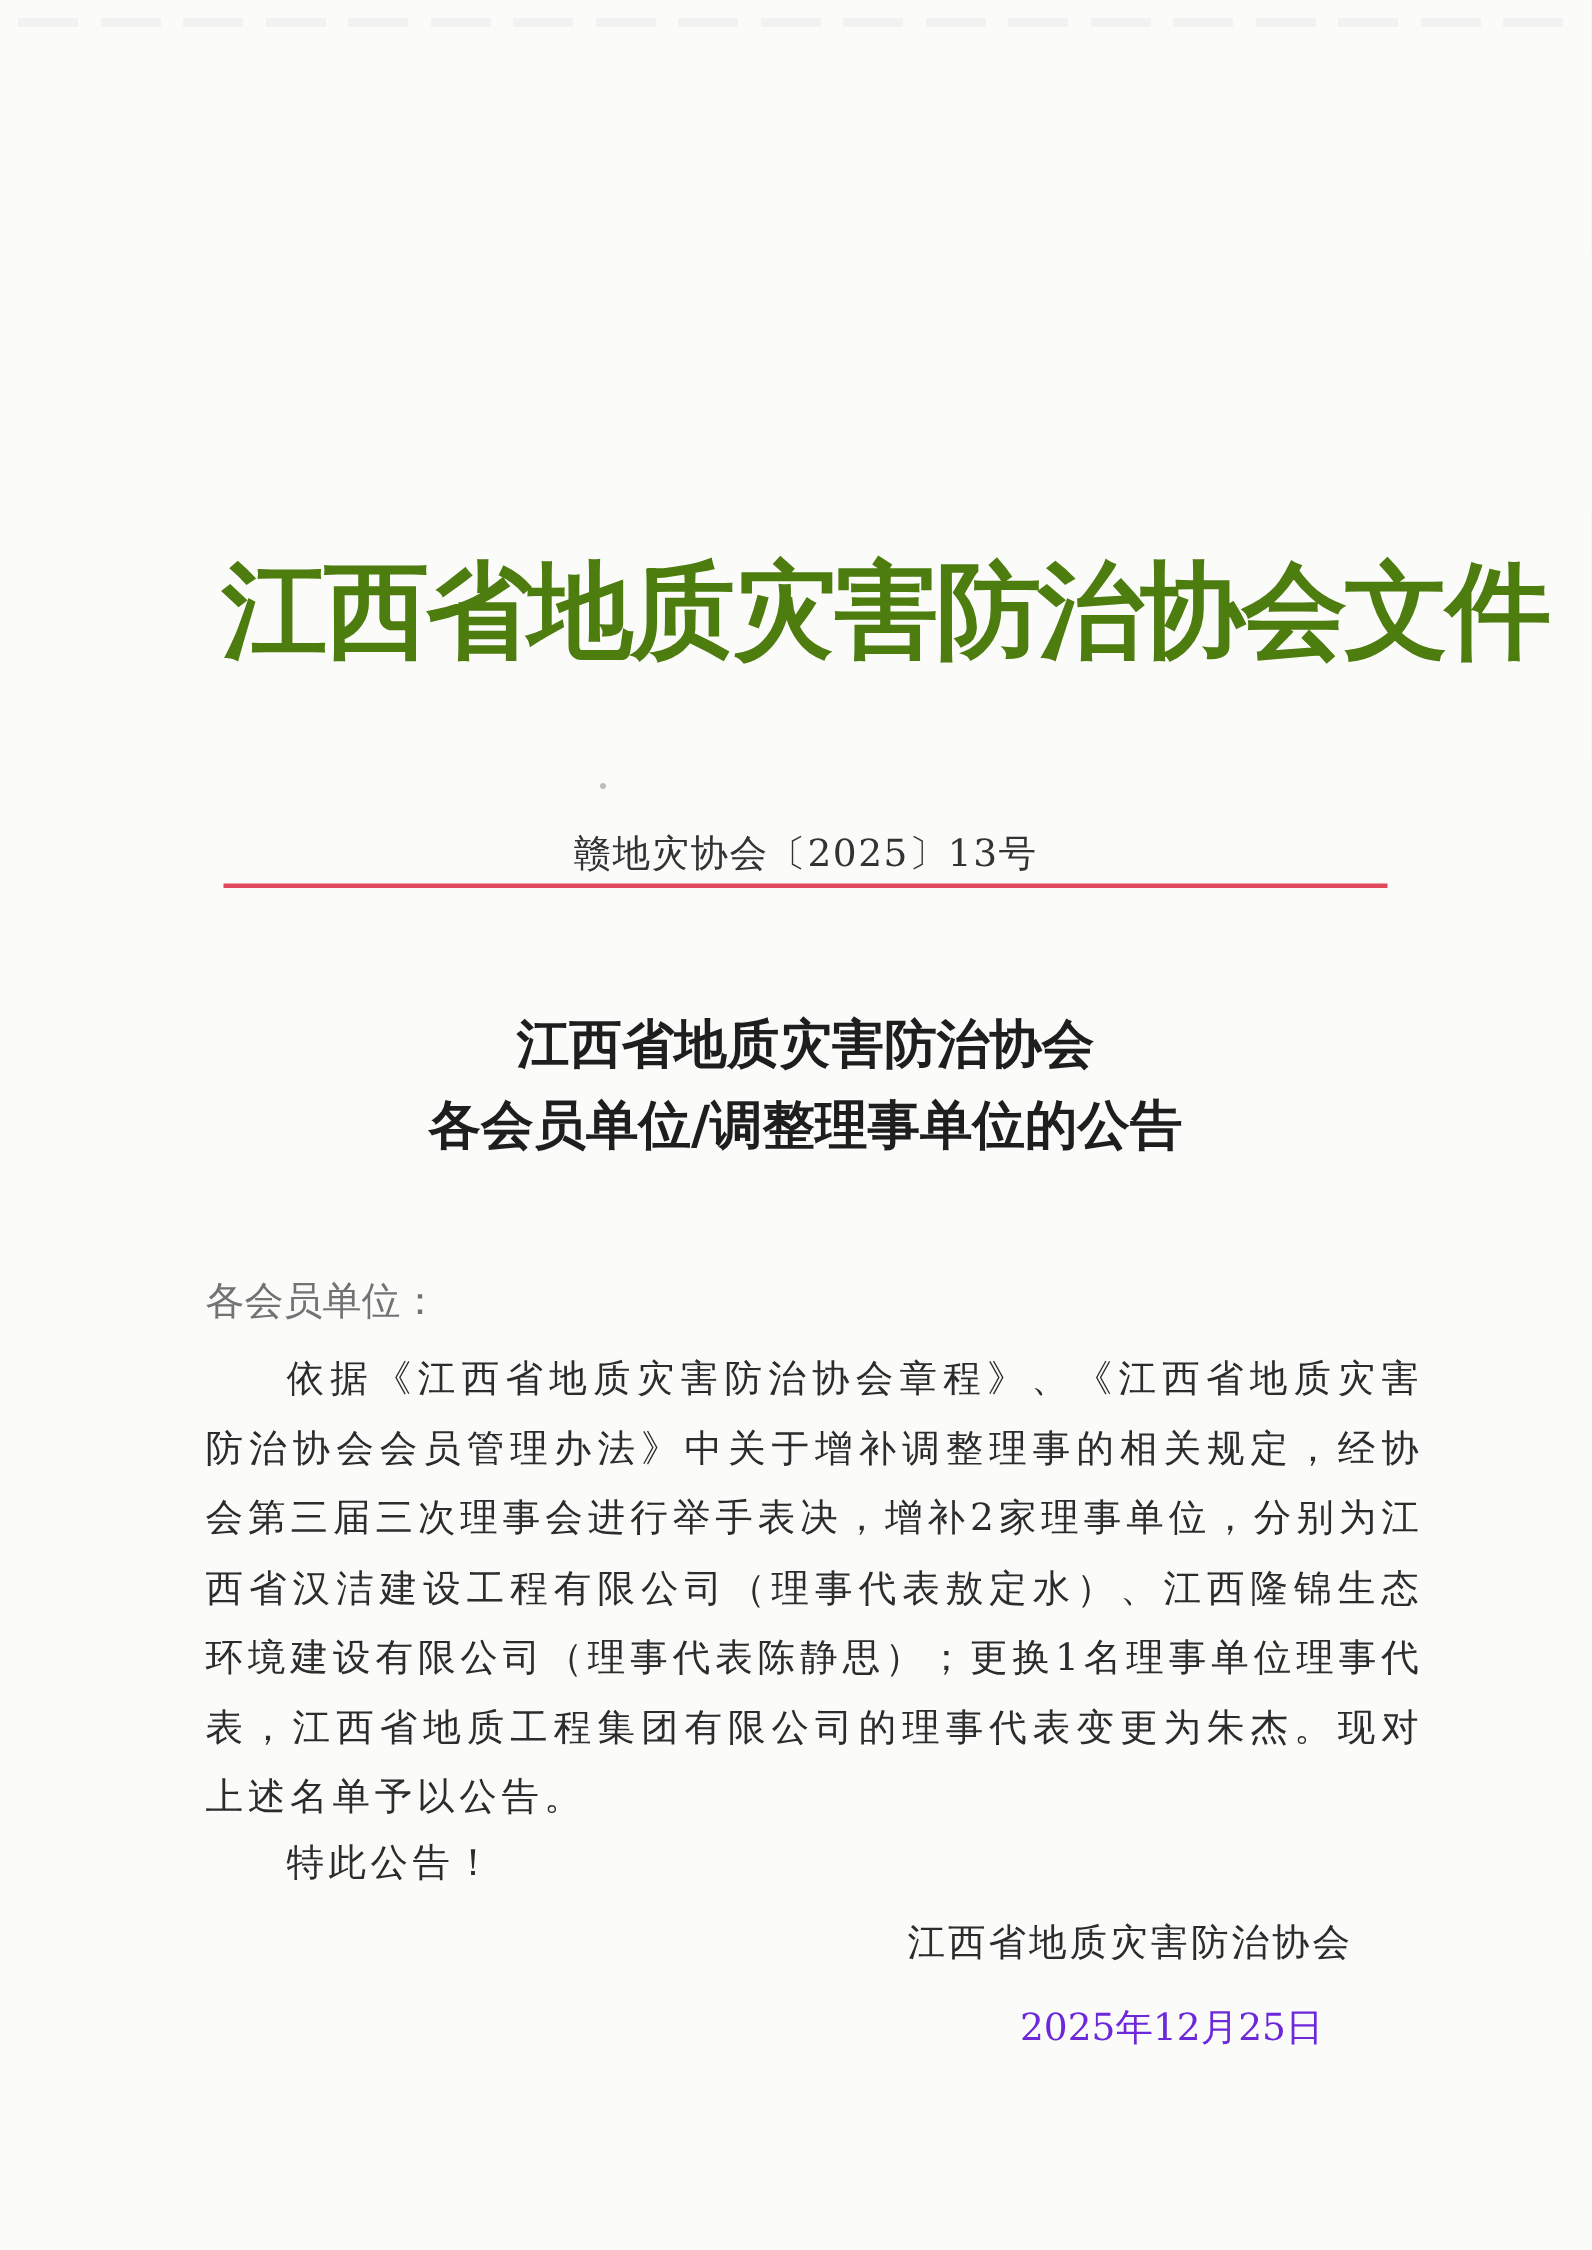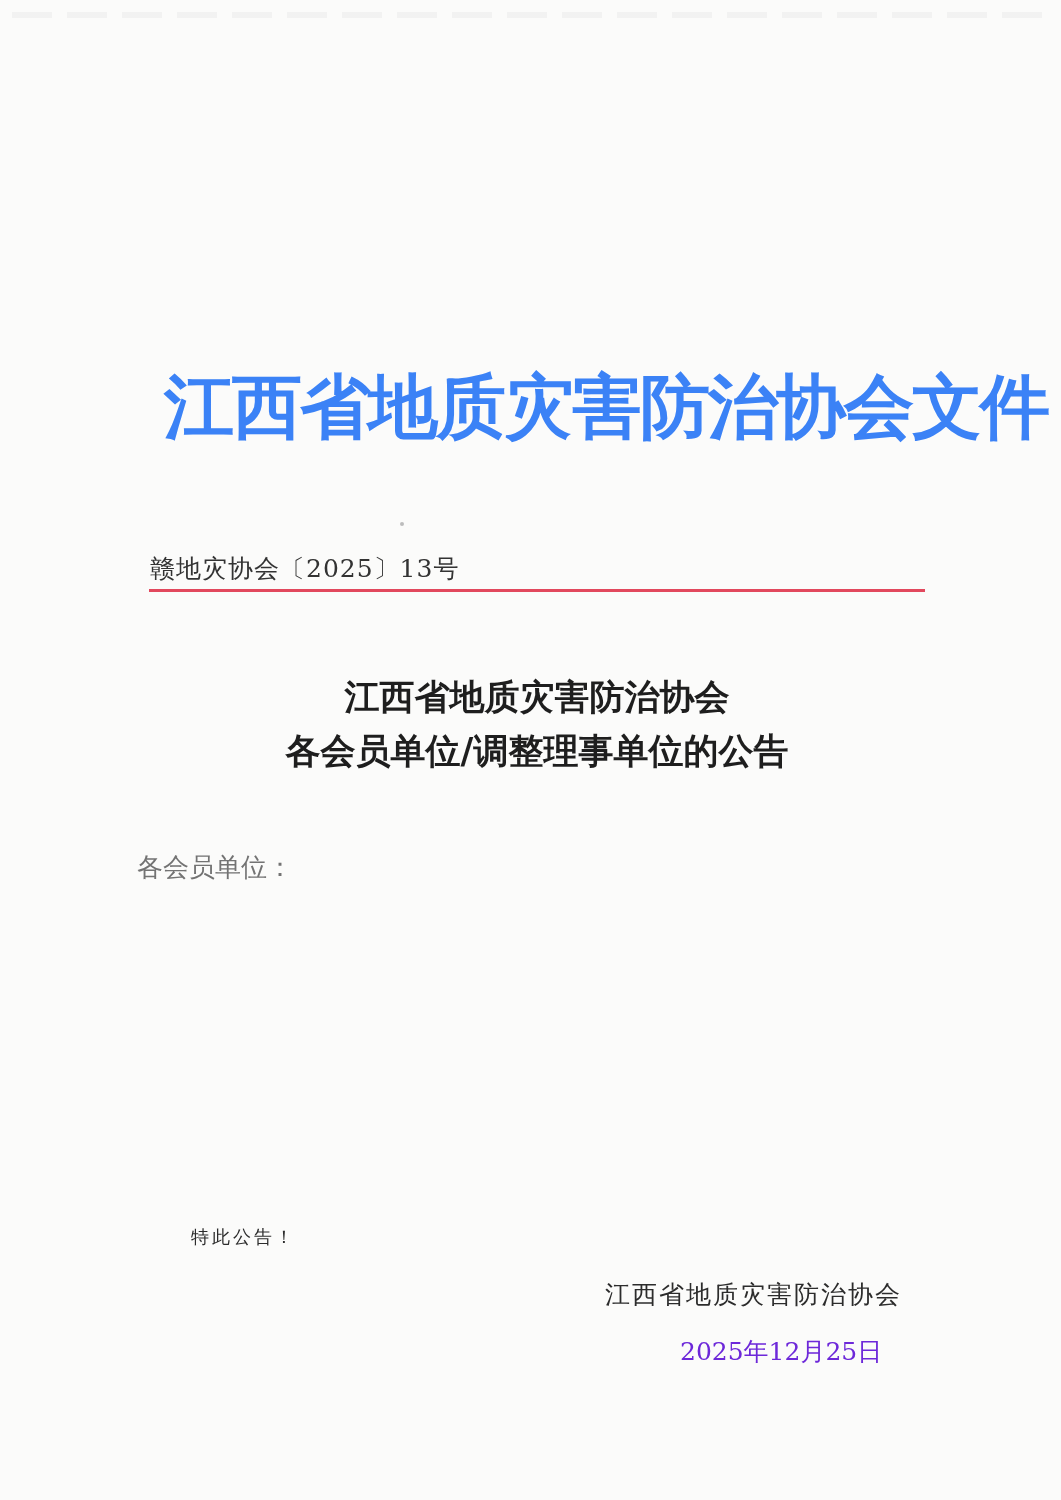--- a/index.html
+++ b/index.html
@@ -24,37 +24,38 @@
     }
     .scan-edge {
       position: absolute;
       left: 12px; right: 12px; top: 12px;
       height: 6px;
       background: repeating-linear-gradient(90deg, #e9e9e9 0 40px, transparent 40px 55px);
       opacity: 0.5;
     }
     .red-header {
       position: absolute;
-      left: 164px;
+      left: 148px;
       top: 362px;
       width: 790px;
       text-align: center;
       font-family: "DejaVu Serif", "Liberation Serif", serif;
       font-size: 70px;
       font-weight: bold;
       letter-spacing: -2px;
       line-height: 90px;
-      color: #3b82f6;
+      color: #4d7c0f;
       white-space: nowrap;
     }
     .doc-number {
       position: absolute;
       left: 150px;
       width: 774px;
       top: 552px;
+      text-align: center;
       font-family: "DejaVu Serif", "Liberation Serif", serif;
       font-size: 25px;
       letter-spacing: 1px;
       color: #333;
     }
     .red-rule {
       position: absolute;
       left: 149px;
       top: 589px;
       width: 776px;
@@ -96,21 +97,21 @@
     }
     .body-text p {
       margin: 0;
       text-indent: 54px;
     }
     .closing {
       position: absolute;
       left: 191px;
       top: 1225px;
       font-family: Liberation Sans, sans-serif;
-      font-size: 18px;
+      font-size: 25px;
       letter-spacing: 3px;
       color: #2c2c2c;
     }
     .signature {
       position: absolute;
       left: 605px;
       top: 1278px;
       font-family: "DejaVu Serif", "Liberation Serif", serif;
       font-size: 25px;
       letter-spacing: 2px;
@@ -143,18 +144,21 @@
   <div class="doc-number">赣地灾协会〔2025〕13号</div>
   <div class="red-rule"></div>
 
   <div class="title">
     <div>江西省地质灾害防治协会</div>
     <div>各会员单位/调整理事单位的公告</div>
   </div>
 
   <div class="salutation">各会员单位：</div>
 
+  <div class="body-text">
+    <p>依据《江西省地质灾害防治协会章程》、《江西省地质灾害防治协会会员管理办法》中关于增补调整理事的相关规定，经协会第三届三次理事会进行举手表决，增补2家理事单位，分别为江西省汉洁建设工程有限公司（理事代表敖定水）、江西隆锦生态环境建设有限公司（理事代表陈静思）；更换1名理事单位理事代表，江西省地质工程集团有限公司的理事代表变更为朱杰。现对上述名单予以公告。</p>
+  </div>
 
   <div class="closing">特此公告！</div>
 
   <div class="signature">江西省地质灾害防治协会</div>
   <div class="date">2025年12月25日</div>
 </div>
 
 </body></html>

